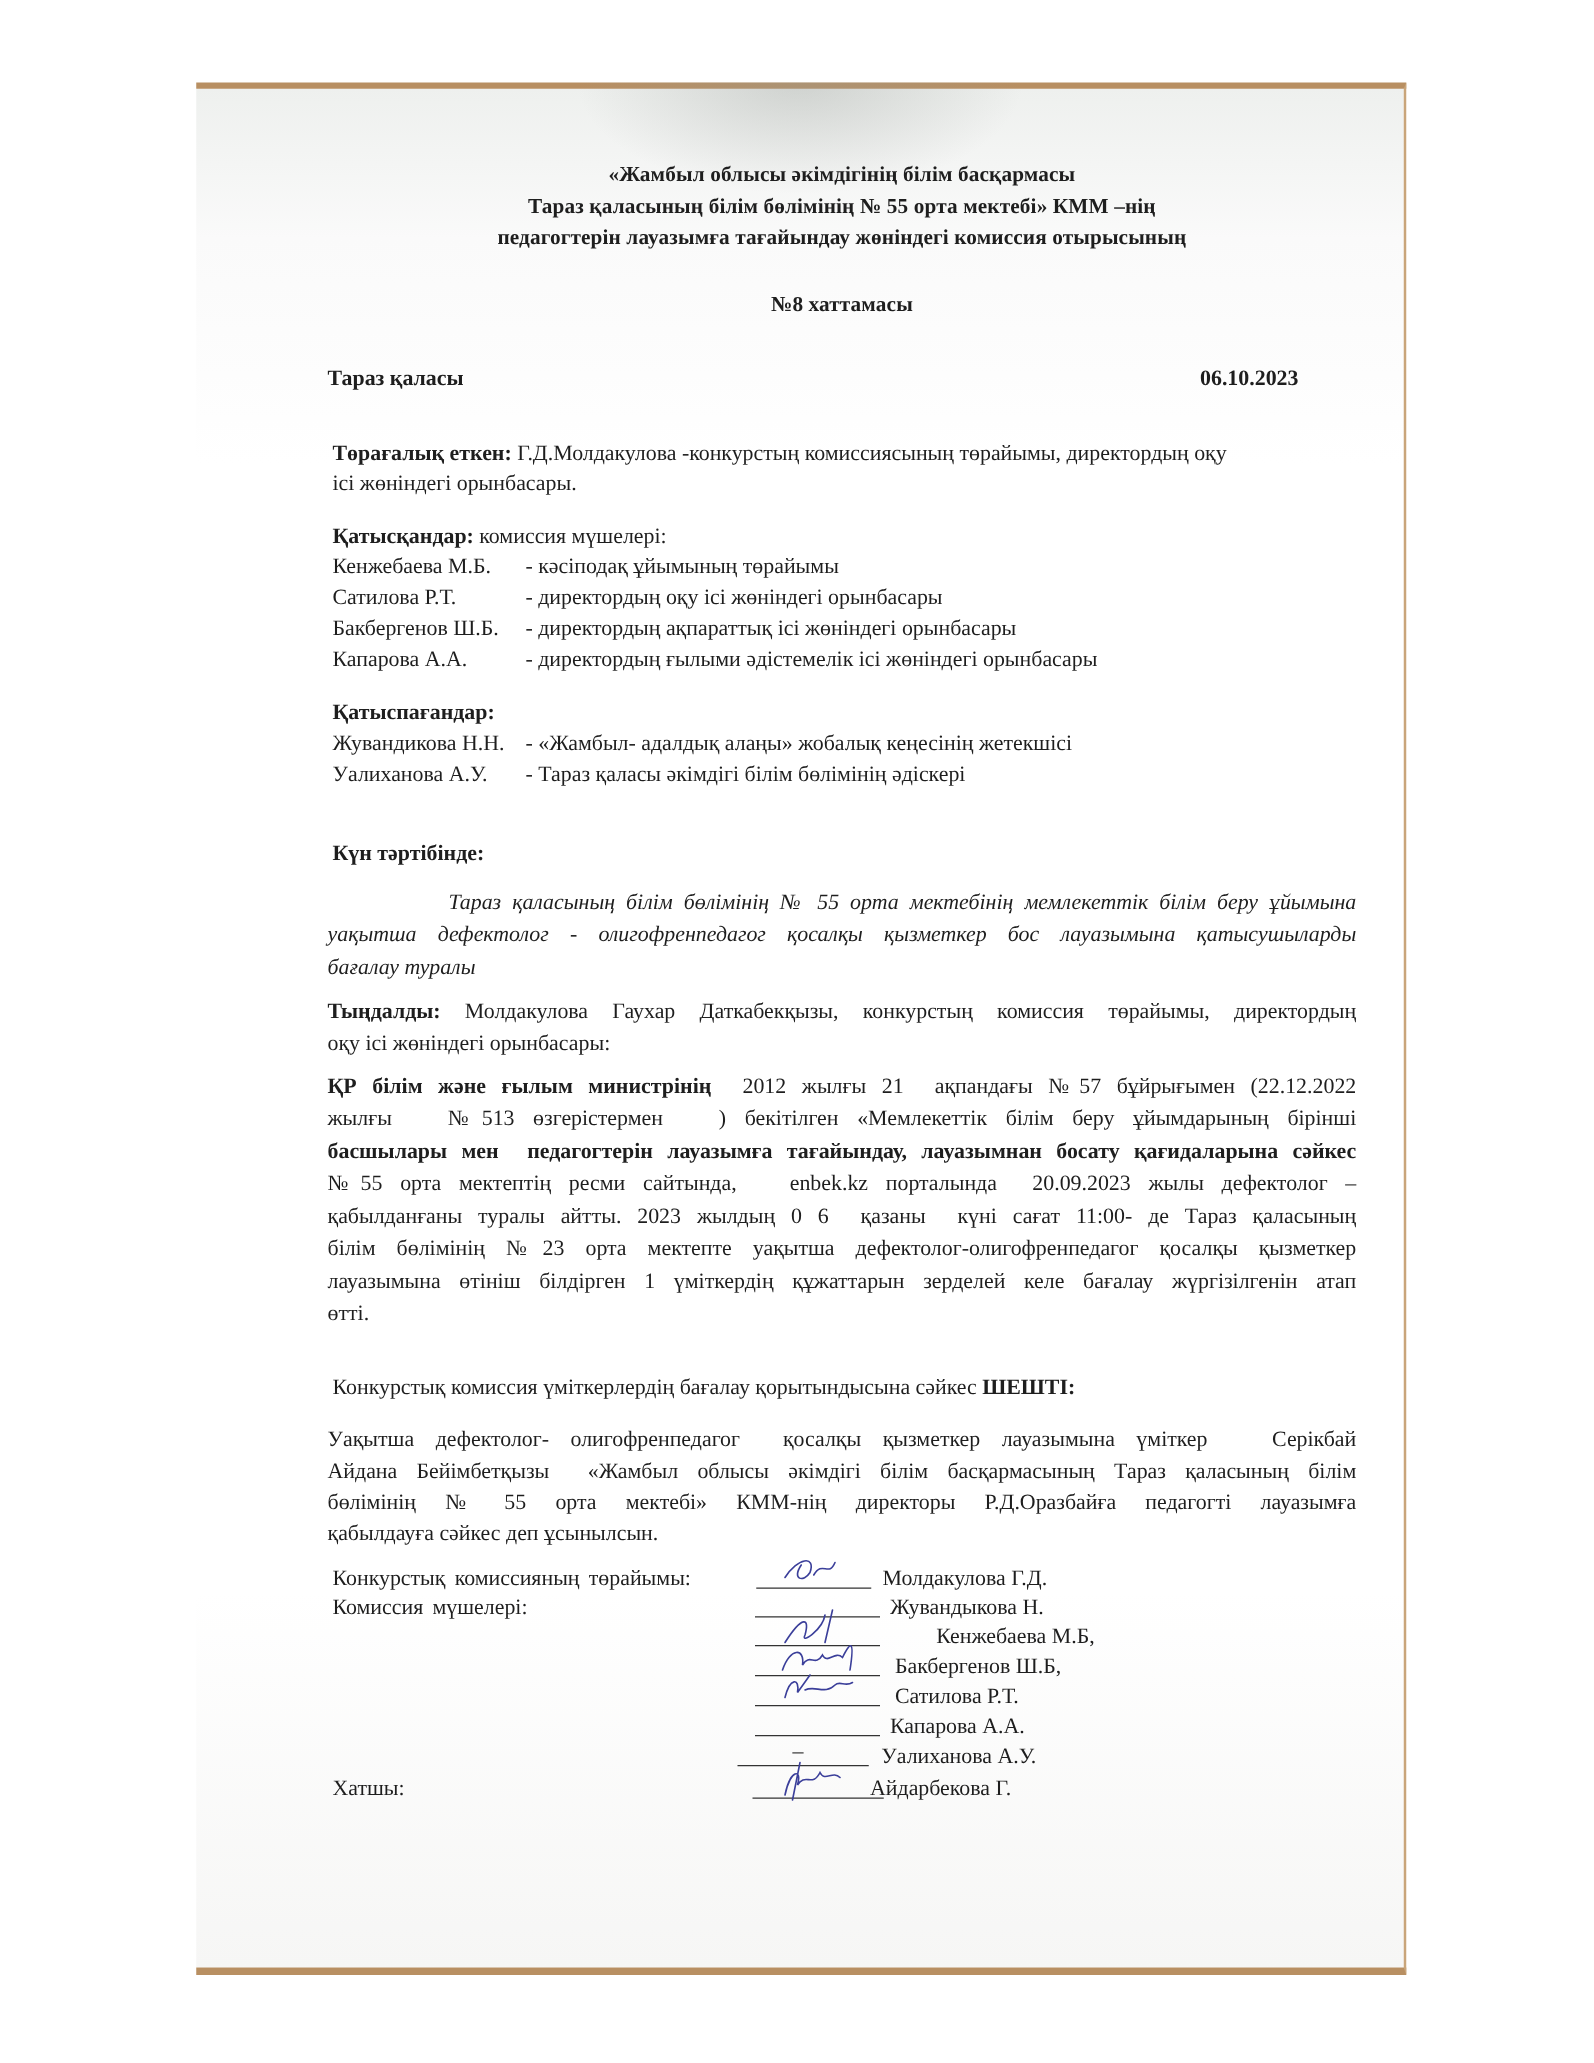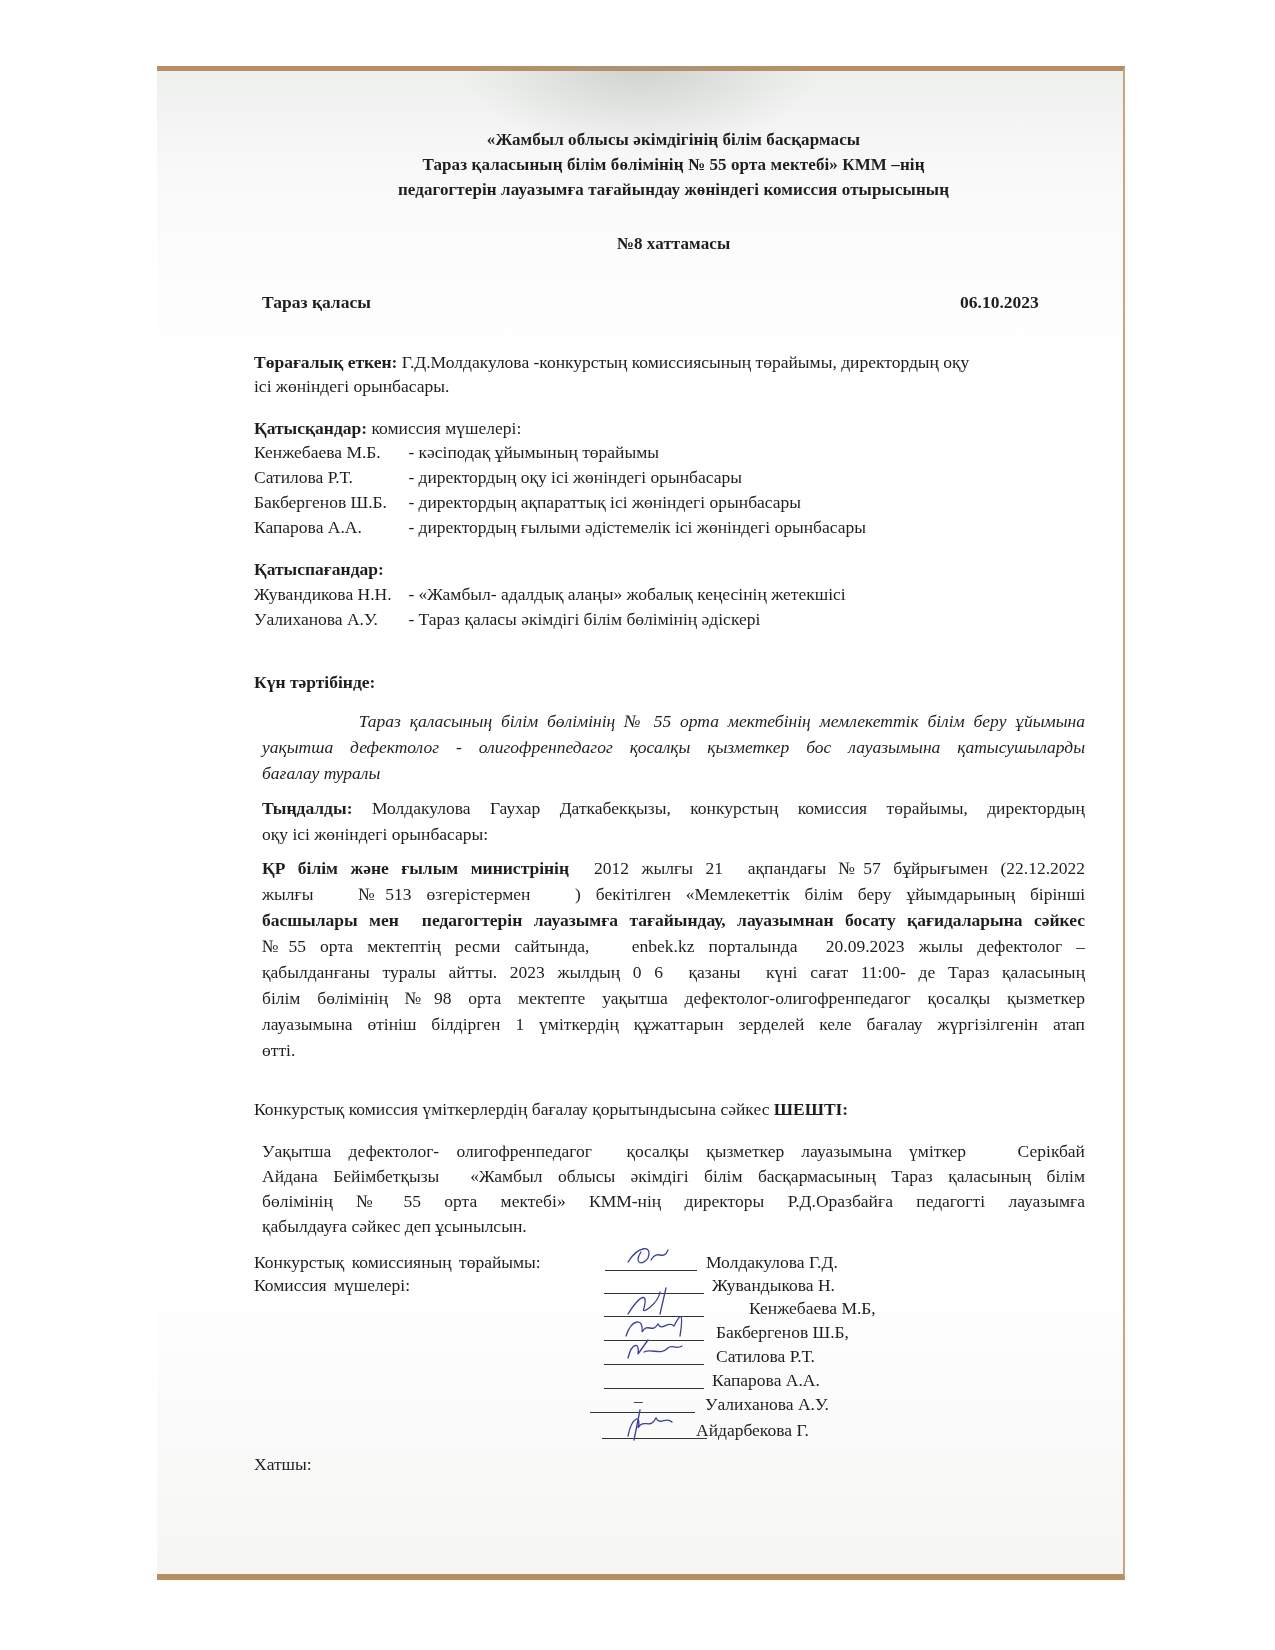--- a/index.html
+++ b/index.html
@@ -21,21 +21,21 @@
     position: absolute; left: 460px; top: 66px; width: 360px; height: 90px;
     background: radial-gradient(ellipse at 50% 0%, rgba(150,155,150,0.35), rgba(255,255,255,0) 70%);
   }
   .t { position: absolute; font-size: 17.5px; line-height: 24px; white-space: nowrap; }
   .b { font-weight: bold; }
   .center { left: 262px; width: 823px; text-align: center; }
   .hdr { font-size: 17px; font-weight: bold; letter-spacing: 0.1px; }
   .para { position: absolute; left: 262px; width: 823px; font-size: 17.5px; line-height: 26px; text-align: justify; }
   .para .line { display: block; text-align: justify; text-align-last: justify; white-space: nowrap; }
   .para .line.last { text-align-last: left; }
-  .row { position: absolute; left: 254px; font-size: 17.5px; line-height: 24px; white-space: nowrap; }
+  .row { position: absolute; left: 266px; font-size: 17.5px; line-height: 24px; white-space: nowrap; }
   .row .name { display: inline-block; width: 150px; }
   .sigline { position: absolute; border-bottom: 1.2px solid #333; height: 0; }
   .sig { position: absolute; }
   .sig svg { overflow: visible; }
 </style>
 </head>
 <body>
 
 <div class="paper"></div>
 <div class="shadow"></div>
@@ -76,38 +76,38 @@
   <span class="line"><span class="b">Тыңдалды:</span><span> Молдакулова Гаухар Даткабекқызы, конкурстың комиссия төрайымы, директордың</span></span>
   <span class="line last">оқу ісі жөніндегі орынбасары:</span>
 </div>
 
 <div class="para" style="top:855px;">
   <span class="line" style="white-space:pre;"><span class="b">ҚР білім және ғылым министрінің</span><span>  2012 жылғы 21  ақпандағы №57 бұйрығымен (22.12.2022</span></span>
   <span class="line" style="white-space:pre;">жылғы   №513 өзгерістермен   ) бекітілген «Мемлекеттік білім беру ұйымдарының бірінші</span>
   <span class="line" style="white-space:pre;font-weight:bold;">басшылары мен  педагогтерін лауазымға тағайындау, лауазымнан босату қағидаларына сәйкес</span>
   <span class="line" style="white-space:pre;">№55 орта мектептің ресми сайтында,   enbek.kz порталында  20.09.2023 жылы дефектолог –</span>
   <span class="line" style="white-space:pre;">қабылданғаны туралы айтты. 2023 жылдың 0 6  қазаны  күні сағат 11:00- де Тараз қаласының</span>
-  <span class="line">білім бөлімінің №98 орта мектепте уақытша дефектолог-олигофренпедагог қосалқы қызметкер</span>
+  <span class="line">білім бөлімінің №23 орта мектепте уақытша дефектолог-олигофренпедагог қосалқы қызметкер</span>
   <span class="line">лауазымына өтініш білдірген 1 үміткердің құжаттарын зерделей келе бағалау жүргізілгенін атап</span>
   <span class="line last">өтті.</span>
 </div>
 
 <div class="row" style="top:1097px;">
   <span>Конкурстық комиссия үміткерлердің бағалау қорытындысына сәйкес </span><span class="b">ШЕШТІ:</span>
 </div>
 <div class="para" style="top:1139px; line-height:25px;">
   <span class="line" style="white-space:pre;">Уақытша дефектолог- олигофренпедагог  қосалқы қызметкер лауазымына үміткер   Серікбай</span>
   <span class="line" style="white-space:pre;">Айдана Бейімбетқызы  «Жамбыл облысы әкімдігі білім басқармасының Тараз қаласының білім</span>
   <span class="line" style="white-space:pre;">бөлімінің  №  55  орта  мектебі»  КММ-нің  директоры  Р.Д.Оразбайға  педагогті  лауазымға</span>
   <span class="line last">қабылдауға сәйкес деп ұсынылсын.</span>
 </div>
 
 <div class="row" style="top:1250px; word-spacing:3px;">Конкурстық  комиссияның  төрайымы:</div>
 <div class="row" style="top:1273px; word-spacing:3px;">Комиссия  мүшелері:</div>
-<div class="row" style="top:1418px;margin-top:34px;">Хатшы:</div>
+<div class="row" style="top:1418px;">Хатшы:</div>
 
 <div id="sig-block">
     <div class="sigline" style="left: 605px; top: 1270px; width: 92px;"></div>
     <div class="sig" style="left: 623px; top: 1244px;"><svg width="70" height="30">
         <path d="M5 18 C 15 2, 30 0, 25 14 C 20 22, 10 20, 18 8 M 28 16 C 35 4, 40 18, 45 6" fill="none" stroke="#3b3f9a" stroke-width="1.3" stroke-linecap="round"></path>
       </svg></div>
     <div class="t" style="left: 706px; top: 1250px;">Молдакулова Г.Д.</div>
     <div class="sigline" style="left: 604px; top: 1293px; width: 100px;"></div>
     <div class="t" style="left: 712px; top: 1273px;">Жувандыкова  Н.</div>
     <div class="sigline" style="left: 604px; top: 1316px; width: 100px;"></div>

